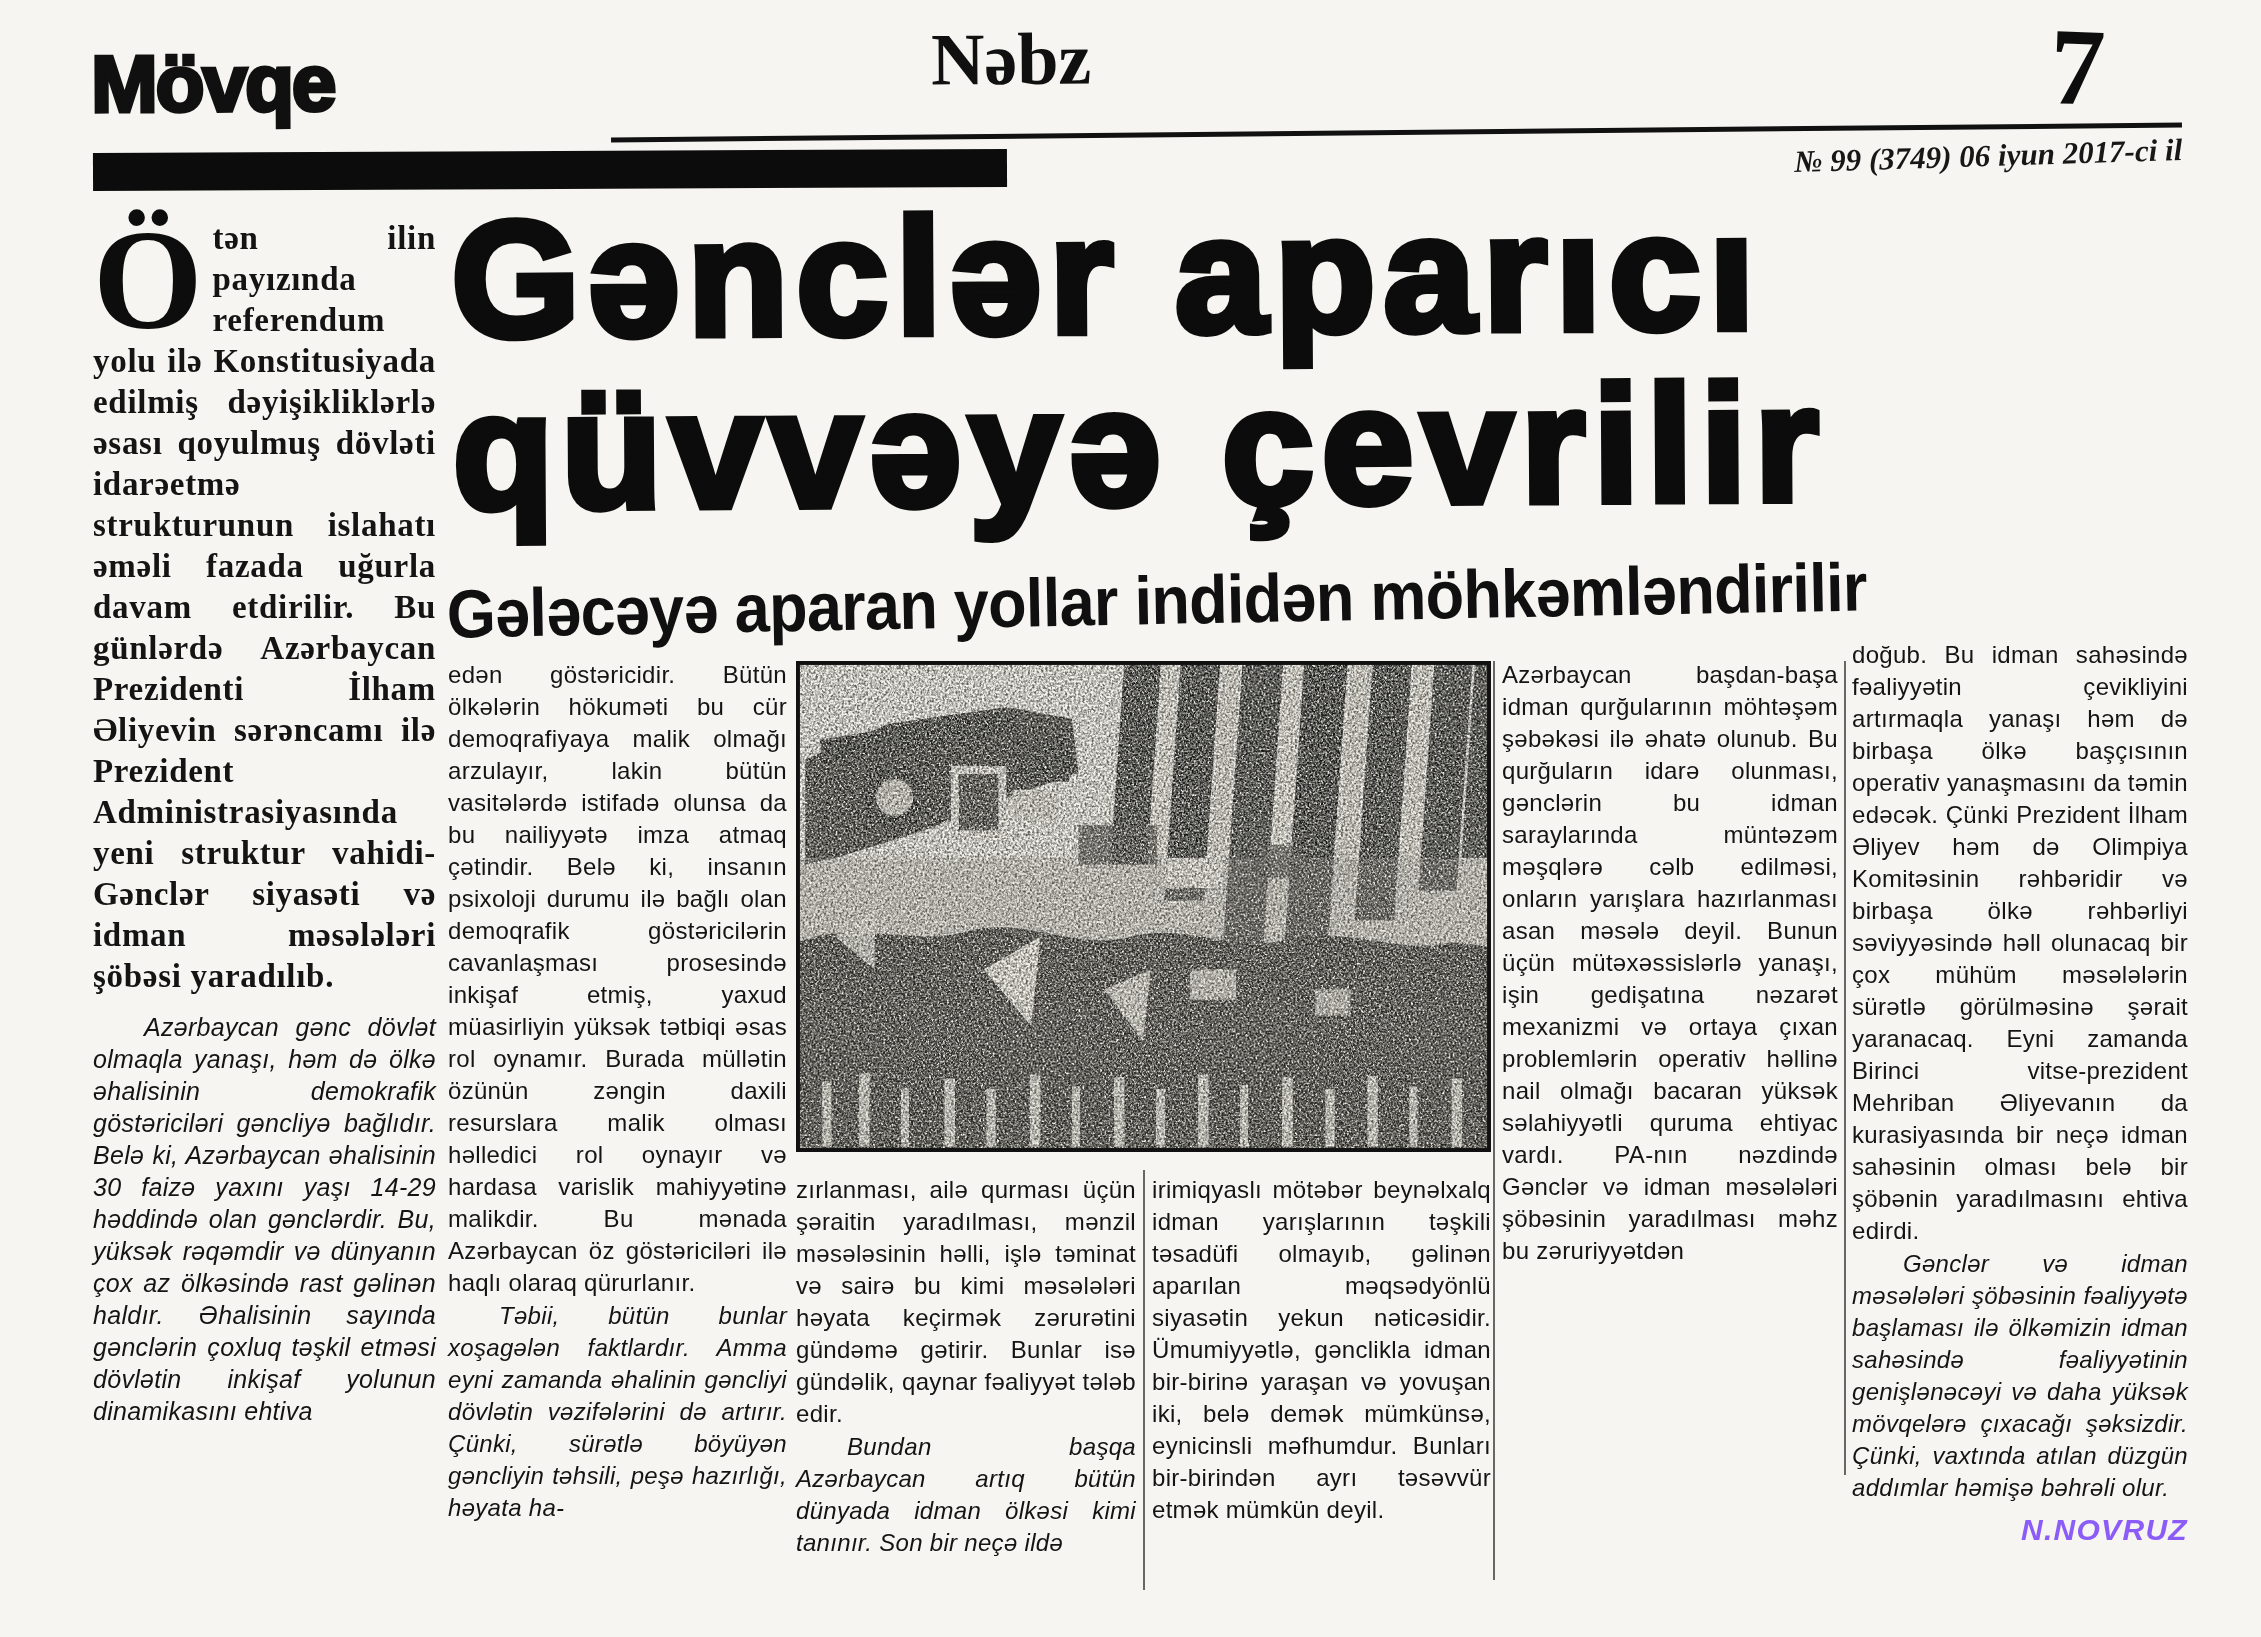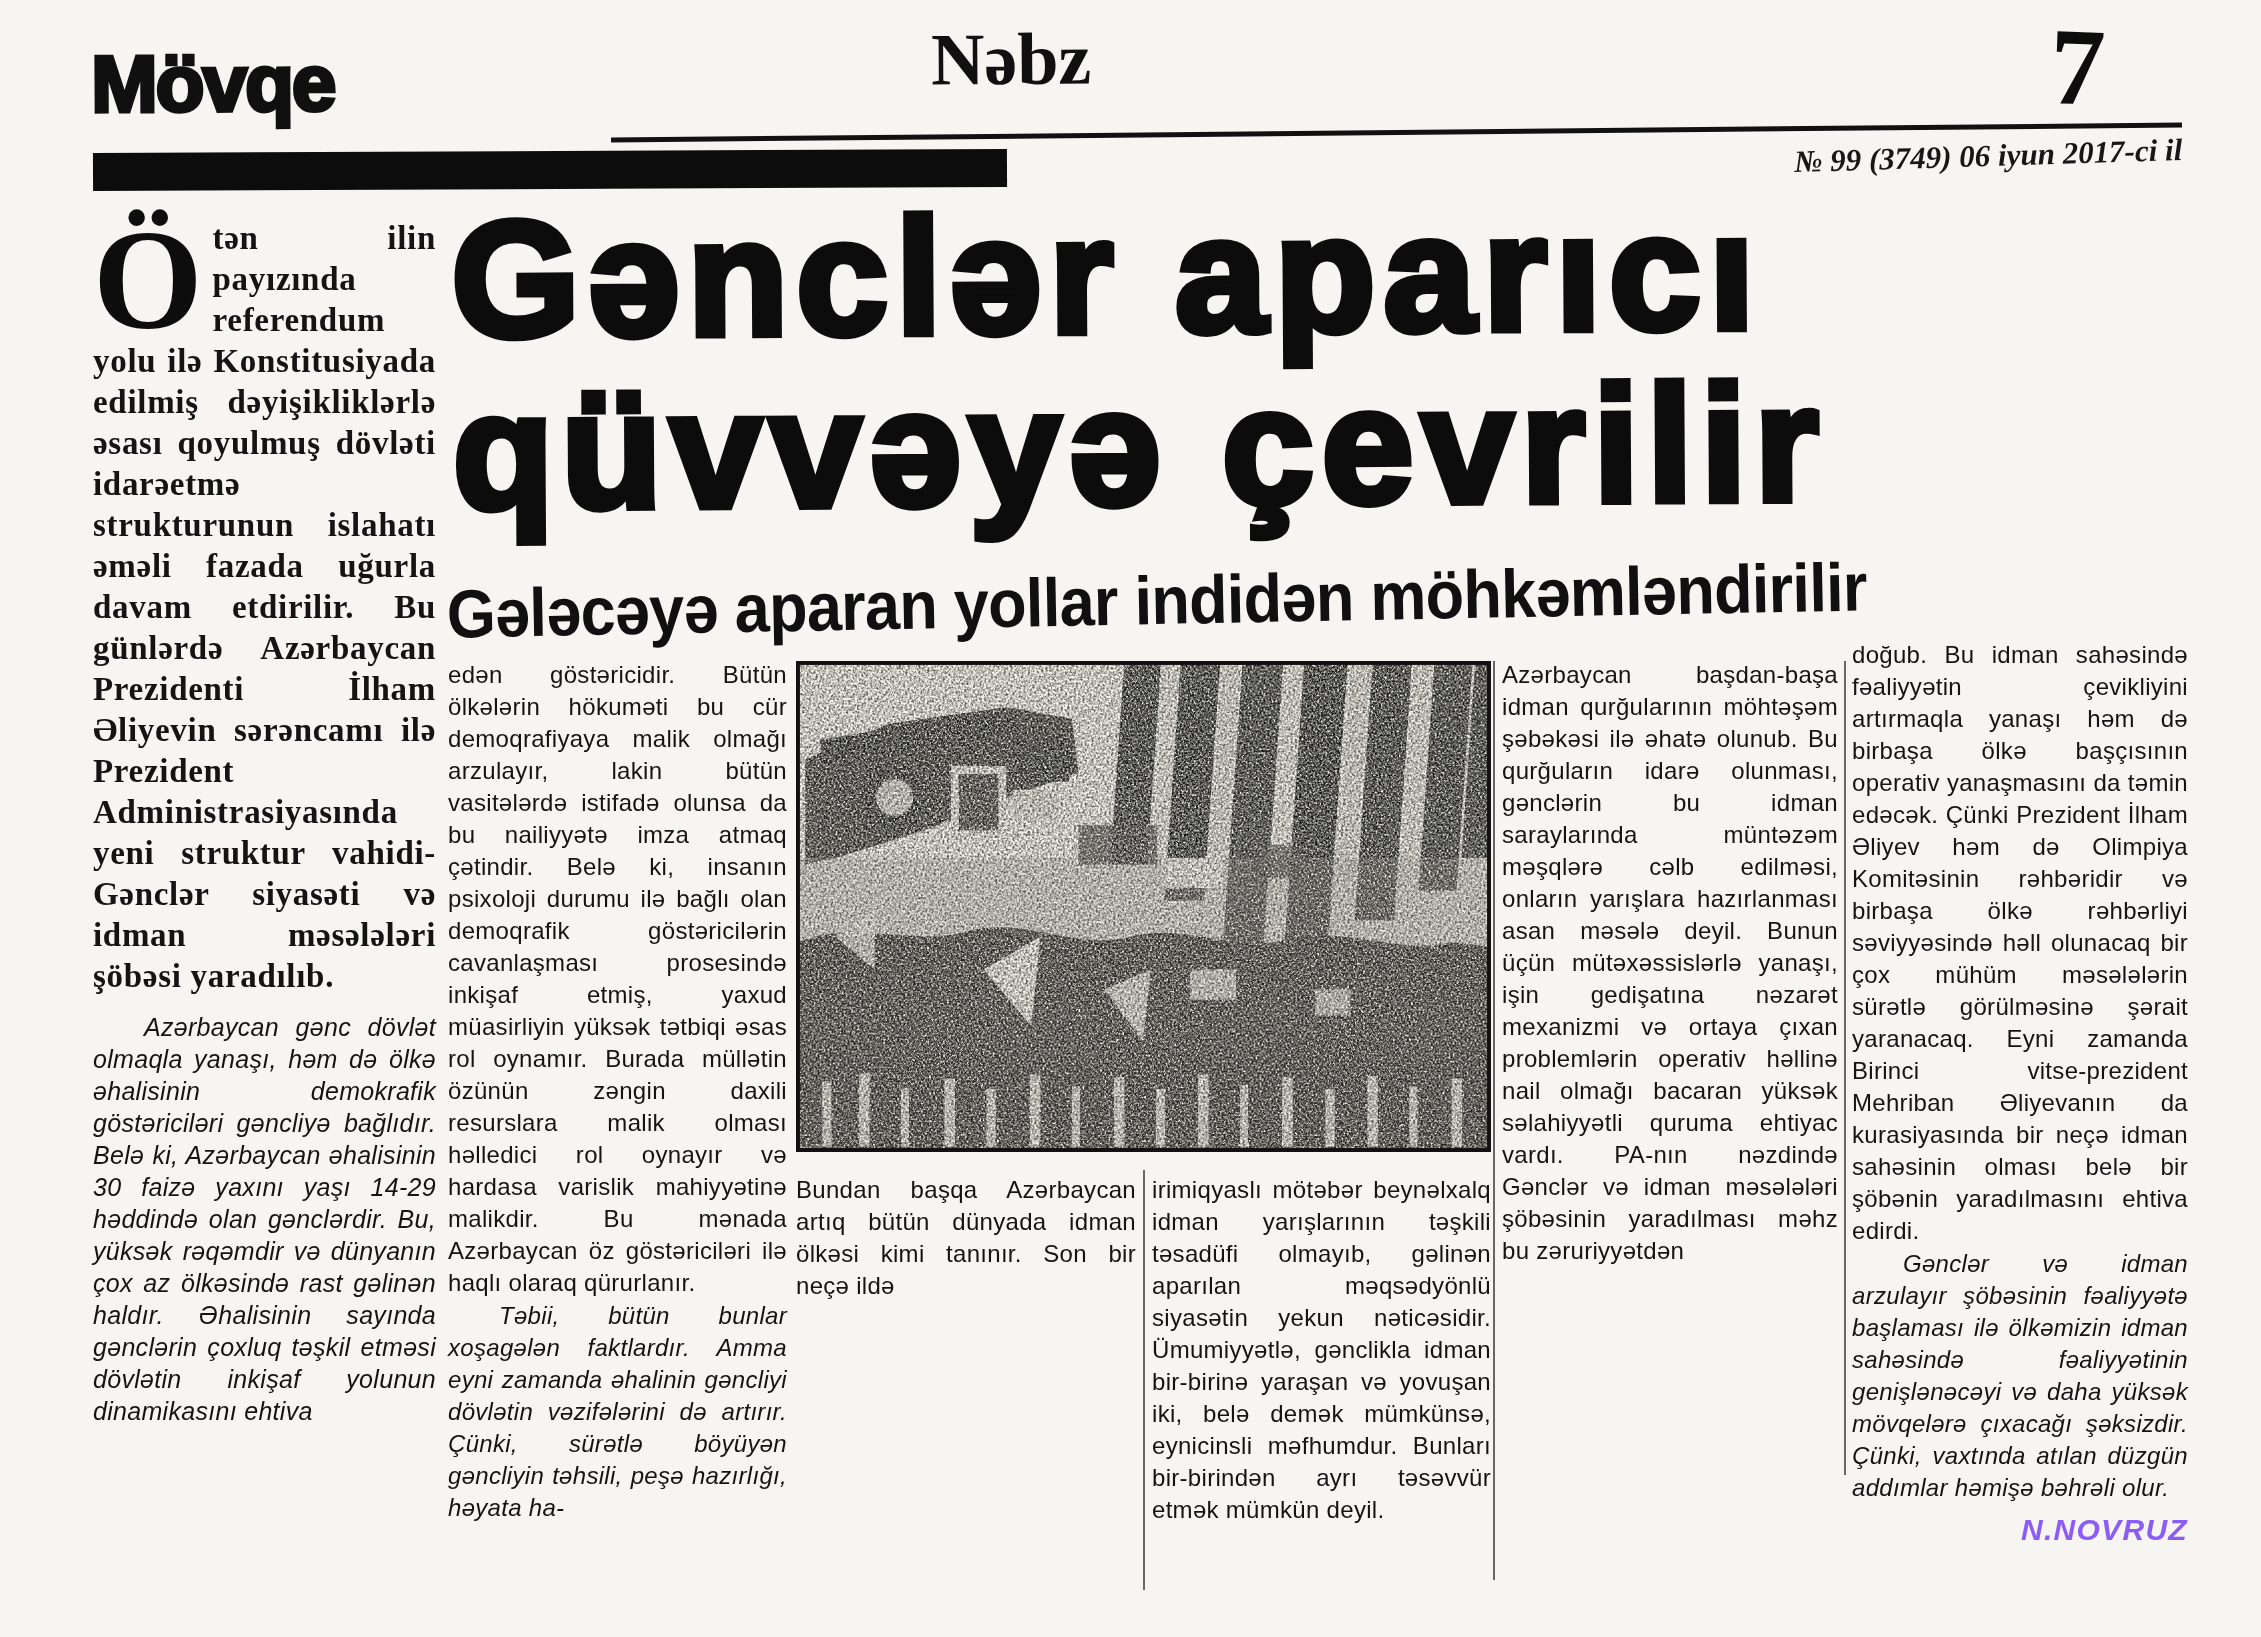--- a/index.html
+++ b/index.html
@@ -187,31 +187,32 @@
         <rect x="998" y="636" width="16" height="104"></rect>
     </g>
 
     <rect width="1058" height="748" filter="url(#saltG)"></rect>
     <rect width="1058" height="748" filter="url(#pepperG)" opacity="0.85"></rect>
     <rect x="3" y="3" width="1052" height="742" fill="none" stroke="#111" stroke-width="6"></rect>
   </svg>
 </div>
 
 <div class="col col-3">
+  <p>zırlanması, ailə qurması üçün şəraitin yaradılması, mənzil məsələsinin həlli, işlə təminat və sairə bu kimi məsələləri həyata keçirmək zərurətini gündəmə gətirir. Bunlar isə gündəlik, qaynar fəaliyyət tələb edir.</p>
   <p>Bundan başqa Azərbaycan artıq bütün dünyada idman ölkəsi kimi tanınır. Son bir neçə ildə</p>
 </div>
 <div class="col col-4">
   <p>irimiqyaslı mötəbər beynəlxalq idman yarışlarının təşkili təsadüfi olmayıb, gəlinən aparılan məqsədyönlü siyasətin yekun nəticəsidir. Ümumiyyətlə, gənclikla idman bir-birinə yaraşan və yovuşan iki, belə demək mümkünsə, eynicinsli məfhumdur. Bunları bir-birindən ayrı təsəvvür etmək mümkün deyil.</p>
 </div>
 
 <div class="col col-5">
   <p>Azərbaycan başdan-başa idman qurğularının möhtəşəm şəbəkəsi ilə əhatə olunub. Bu qurğuların idarə olunması, gənclərin bu idman saraylarında müntəzəm məşqlərə cəlb edilməsi, onların yarışlara hazırlanması asan məsələ deyil. Bunun üçün mütəxəssislərlə yanaşı, işin gedişatına nəzarət mexanizmi və ortaya çıxan problemlərin operativ həllinə nail olmağı bacaran yüksək səlahiyyətli quruma ehtiyac vardı. PA-nın nəzdində Gənclər və idman məsələləri şöbəsinin yaradılması məhz bu zəruriyyətdən</p>
 </div>
 <div class="col col-6">
   <p>doğub. Bu idman sahəsində fəaliyyətin çevikliyini artırmaqla yanaşı həm də birbaşa ölkə başçısının operativ yanaşmasını da təmin edəcək. Çünki Prezident İlham Əliyev həm də Olimpiya Komitəsinin rəhbəridir və birbaşa ölkə rəhbərliyi səviyyəsində həll olunacaq bir çox mühüm məsələlərin sürətlə görülməsinə şərait yaranacaq. Eyni zamanda Birinci vitse-prezident Mehriban Əliyevanın da kurasiyasında bir neçə idman sahəsinin olması belə bir şöbənin yaradılmasını ehtiva edirdi.</p>
-  <p>Gənclər və idman arzulayır şöbəsinin fəaliyyətə başlaması ilə ölkəmizin idman sahəsində fəaliyyətinin genişlənəcəyi və daha yüksək mövqelərə çıxacağı şəksizdir. Çünki, vaxtında atılan düzgün addımlar həmişə bəhrəli olur.</p>
+  <p>Gənclər və idman məsələləri şöbəsinin fəaliyyətə başlaması ilə ölkəmizin idman sahəsində fəaliyyətinin genişlənəcəyi və daha yüksək mövqelərə çıxacağı şəksizdir. Çünki, vaxtında atılan düzgün addımlar həmişə bəhrəli olur.</p>
   <div class="byline">N.NOVRUZ</div>
 </div>
 
 <div class="v-rule vr-34"></div>
 <div class="v-rule vr-45"></div>
 <div class="v-rule vr-56"></div>
 
 
 </body></html>

